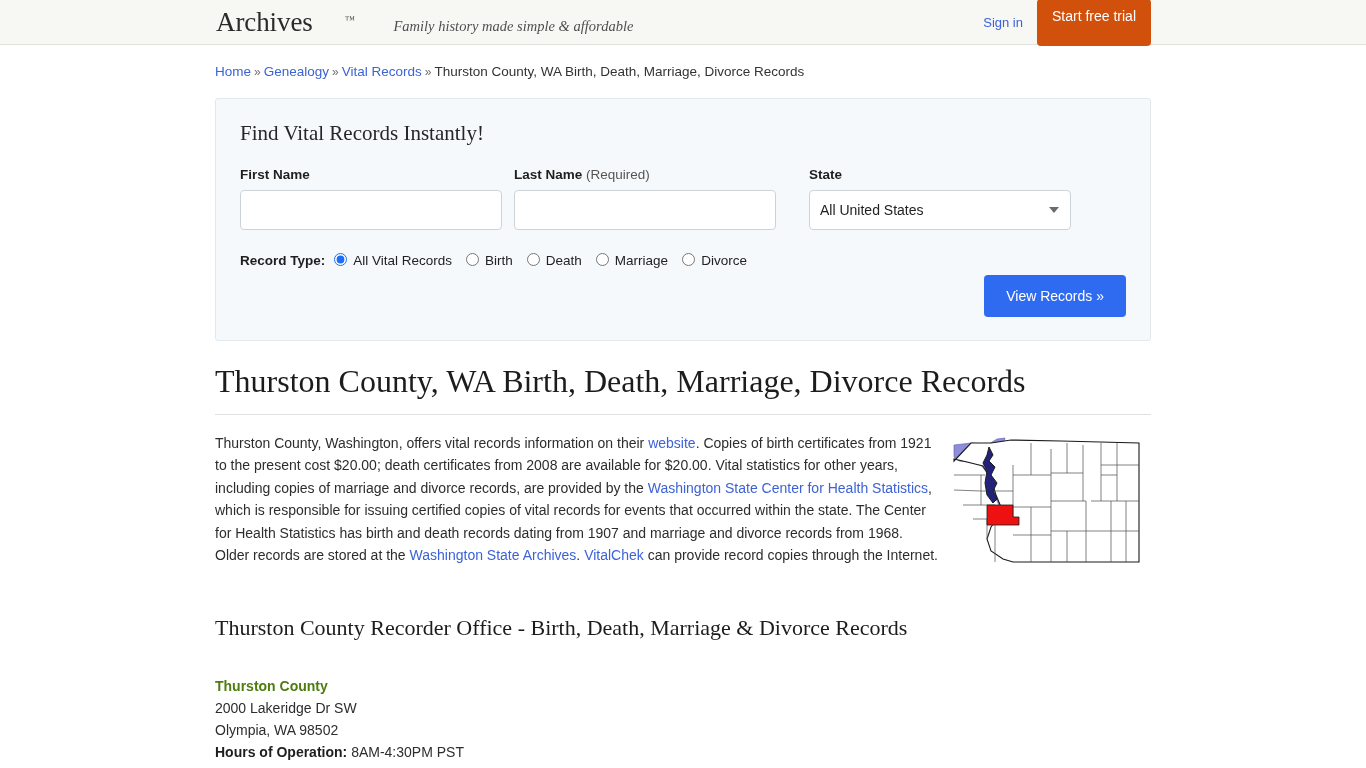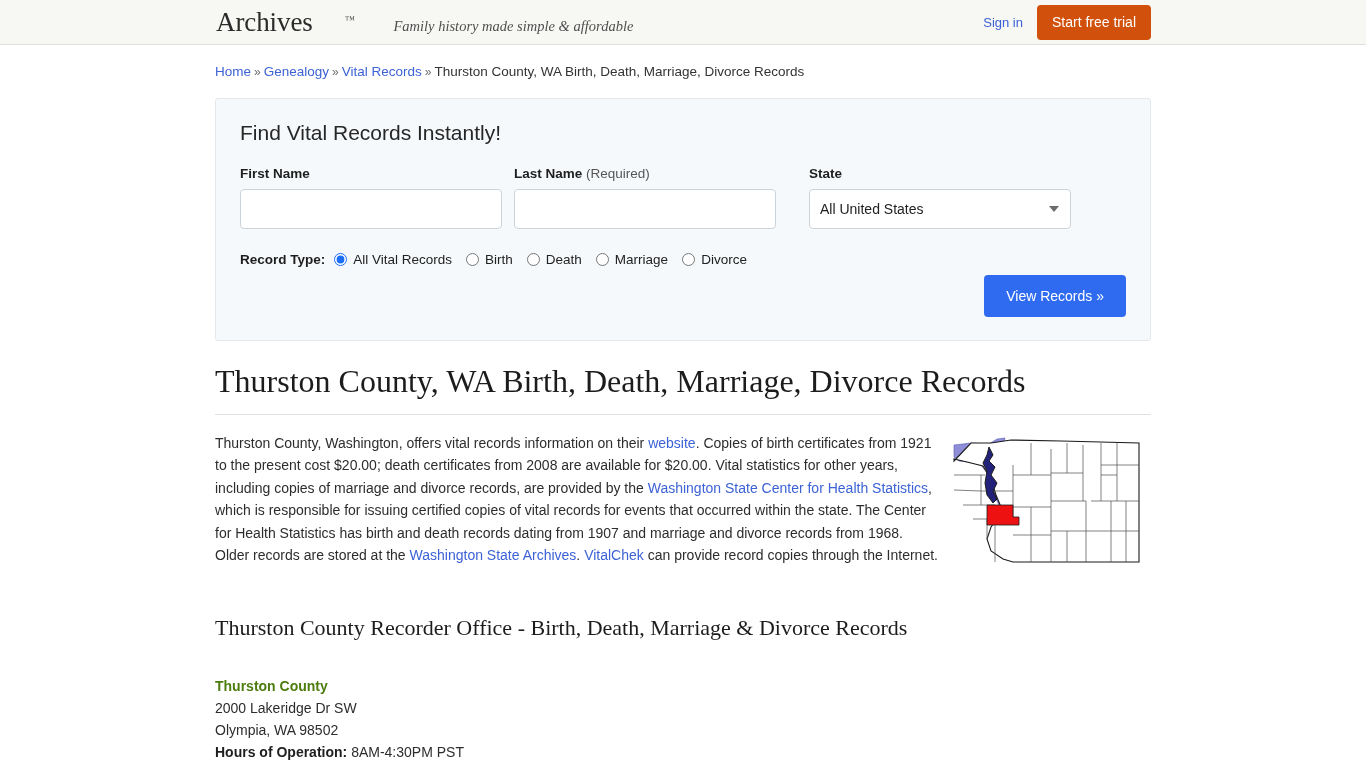--- a/index.html
+++ b/index.html
@@ -70,21 +70,21 @@
     font-size: 13px;
     text-decoration: none;
     cursor: pointer;
   }
   .trial-btn {
     background: #d1500c;
     color: #ffffff;
     font-size: 14px;
     border: none;
     border-radius: 4px;
-    padding: 9px 15px 10px 15px;
+    padding: 9px 15px 22px 15px;
     cursor: pointer;
     font-family: "Liberation Sans", sans-serif;
     white-space: nowrap;
   }
 
   
   .page {
     width: 936px;
     margin: 0 auto;
     position: relative;
@@ -114,21 +114,21 @@
   .search-panel {
     margin-top: 18px;
     background: #f6f9fb;
     border: 1px solid #e3e8ec;
     border-radius: 3px;
     padding: 20px 24px 26px 24px;
     height: 243px;
     position: relative;
   }
   .panel-title {
-    font-family: Liberation Sans, sans-serif;
+    font-family: Liberation Serif, serif;
     font-size: 21px;
     color: #262626;
     margin: 2px 0 0 0;
     font-weight: normal;
   }
   .fields-row {
     display: flex;
     margin-top: 21px;
     gap: 12px;
   }
@@ -194,21 +194,21 @@
     margin-top: 23px;
     font-size: 13.5px;
     color: #1e1e1e;
   }
   .rt-label {
     font-weight: bold;
     margin-right: 9px;
   }
   .radio-item {
     display: flex;
-    align-items: center;
+    align-items: flex-start;
     margin-right: 14px;
     cursor: pointer;
   }
   .radio-item input[type=radio] {
     width: 13px; height: 13px;
     margin: 0 6px 0 0;
     accent-color: #1b6ef5;
     cursor: pointer;
   }
   .radio-item span { color: #222222; }

